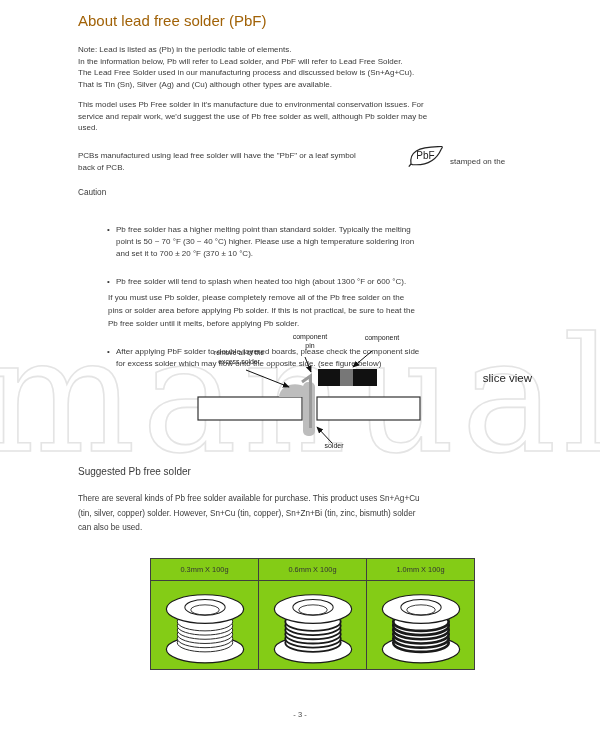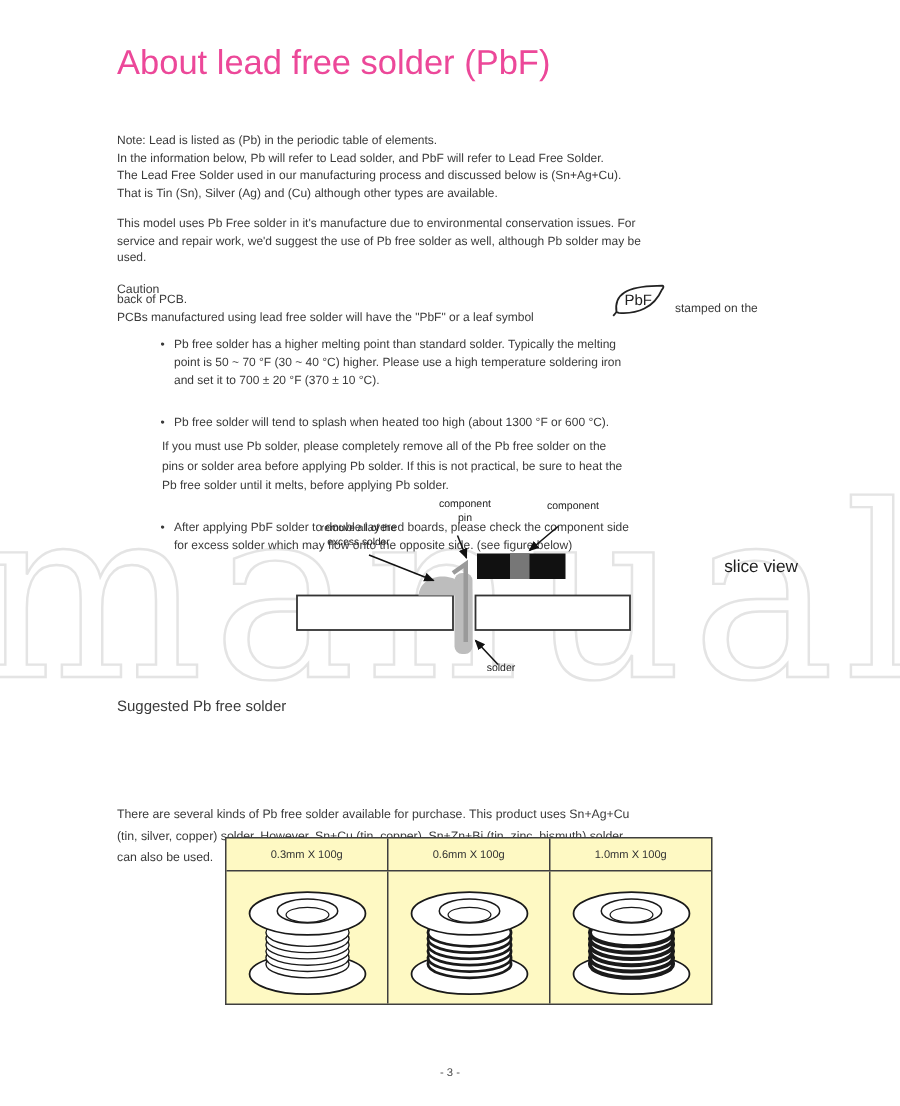--- a/index.html
+++ b/index.html
@@ -24,26 +24,26 @@
     color:transparent;
     -webkit-text-stroke:1.6px #e4e4e4;
     z-index:0;
     user-select:none;
     white-space:nowrap;
   }
 
   .content{position:relative;z-index:1;}
 
   .doc-title{
-    left:78px;top:28px;width:460px;
-    font-size:23px;font-weight:400;color:#ec4899;
+    left:78px;top:12px;width:460px;
+    font-size:15px;font-weight:400;color:#a16207;
     margin:0;
   }
   .body-text{
-    font-size:8px;line-height:11.6px;color:#3a3a3a;margin-top:44px;
+    font-size:8px;line-height:11.6px;color:#3a3a3a;
   }
   .note-block{left:78px;top:44px;width:470px;}
   .model-para{left:78px;top:99px;width:470px;}
 
   .pcb-para{left:78px;top:150px;width:470px;}
   .pbf-icon{position:absolute;left:330px;top:-6px;}
   .stamped-text{position:absolute;left:372px;top:6px;}
 
   .caution-heading{left:78px;top:188px;font-size:8.2px;color:#3a3a3a;}
   .suggested-heading{left:78px;top:466px;font-size:10px;color:#3a3a3a;}
@@ -67,21 +67,21 @@
   .lbl-solder{left:313px;top:112px;width:42px;}
   .lbl-slice{left:452px;top:44px;width:80px;text-align:right;font-size:11.5px;color:#1e1e1e;}
 
   .suggested-para{left:78px;top:492px;width:470px;line-height:14.6px;font-size:8.2px;}
 
   
   .solder-table{
     left:150px;top:558px;width:323px;height:110px;
     border:1.2px solid #3f3f3f;
     display:flex;flex-direction:column;
-    background:#fef9c3;
+    background:#84cc16;
   }
   .table-head{display:flex;height:21px;border-bottom:1.8px solid #3f3f3f;}
   .table-body{display:flex;flex:1;}
   .th-cell{
     flex:1;display:flex;align-items:center;justify-content:center;
     font-size:7.4px;color:#333;
     border-right:1px solid #3f3f3f;
   }
   .td-cell{
     flex:1;display:flex;align-items:center;justify-content:center;
@@ -116,22 +116,22 @@
     <div class="abs body-text pre note-block">Note: Lead is listed as (Pb) in the periodic table of elements.
 In the information below, Pb will refer to Lead solder, and PbF will refer to Lead Free Solder.
 The Lead Free Solder used in our manufacturing process and discussed below is (Sn+Ag+Cu).
 That is Tin (Sn), Silver (Ag) and (Cu) although other types are available.</div>
 
     <div class="abs body-text pre model-para">This model uses Pb Free solder in it's manufacture due to environmental conservation issues. For
 service and repair work, we'd suggest the use of Pb free solder as well, although Pb solder may be
 used.</div>
 
     <div class="abs body-text pcb-para">
+      <div>PCBs manufactured using lead free solder will have the "PbF" or a leaf symbol</div>
       <div>back of PCB.</div>
-      <div>PCBs manufactured using lead free solder will have the "PbF" or a leaf symbol</div>
       <svg class="pbf-icon" width="36" height="24" viewBox="0 0 36 24">
         <path d="M3,20 C1.2,8 10,3 30,2.6 L33.6,2.5 C34.8,2.5 34.2,4.2 33.2,5.2 C28,17 17,21.6 4.5,20.6 Z" fill="#fff" stroke="#222" stroke-width="1.2"></path>
         <path d="M3,20 L0.8,22.6" stroke="#222" stroke-width="1.2" fill="none"></path>
         <text x="17.5" y="15" text-anchor="middle" font-size="10" font-family="Liberation Sans, sans-serif" fill="#222">PbF</text>
       </svg>
       <span class="stamped-text">stamped on the</span>
     </div>
 
     <div class="abs caution-heading">Caution</div>
 

